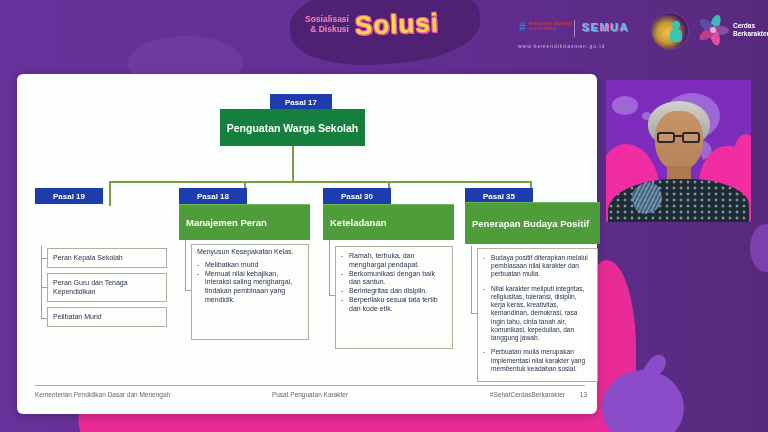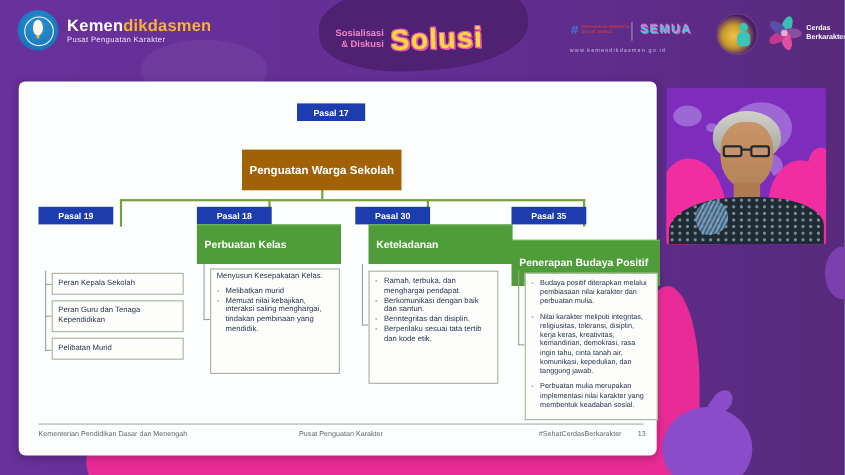--- a/index.html
+++ b/index.html
@@ -21,21 +21,21 @@
 
   
   .header { position:absolute; left:0; top:0; width:768px; height:64px; z-index:5; }
   .brand { position:absolute; left:16px; top:9px; display:flex; align-items:center; gap:8px; }
   .minlogo { width:37px; height:37px; border-radius:50%; background:radial-gradient(circle at 50% 42%,#2a94da 0%,#1b75bb 70%,#135e9a 100%); position:relative; flex:0 0 auto; }
   .minlogo::before { content:""; position:absolute; left:6px; top:6px; width:25px; height:25px; border:1.5px solid #f2f6fa; border-radius:50%; }
   .minlogo::after { content:""; position:absolute; left:14px; top:9px; width:9px; height:14px; background:#fdf6e6; border-radius:50% 50% 45% 45%; box-shadow:0 6px 0 -3px #f4b63a; }
   .brand-text .line1 { font-size:15px; font-weight:bold; letter-spacing:.2px; }
   .brand-white { color:#ffffff; } .brand-gold { color:#f9b233; }
   .brand-text .line2 { font-size:7px; color:#ece2f8; margin-top:1px; letter-spacing:.3px; }
-  .event { position:absolute; left:305px; top:20px; display:flex; align-items:center; gap:6px; }
+  .event { position:absolute; left:305px; top:9px; display:flex; align-items:center; gap:6px; }
   .event-tag { text-align:right; color:#f585c0; font-weight:bold; font-size:8.5px; line-height:1.15; }
   .event-title { font-size:26px; font-weight:bold; color:#ffd93e; letter-spacing:1px; transform:rotate(-2deg);
     text-shadow:1.5px 1.5px 0 #e85aa8,-1px 1px 0 #e85aa8,1px -1px 0 #e85aa8,-1px -1px 0 #e85aa8; }
   .hashlogo { position:absolute; left:519px; top:20px; display:flex; gap:3px; align-items:center; }
   .hash-glyph { font-size:12px; font-weight:bold; color:#3a7bd5; }
   .hash-lines { font-size:3.5px; font-weight:bold; color:#d03a3a; line-height:1.3; letter-spacing:.2px; }
   .logo-divider { position:absolute; left:574px; top:20px; width:1px; height:17px; background:rgba(255,255,255,.45); }
   .ramah { position:absolute; left:582px; top:21px; font-size:11px; font-weight:bold; letter-spacing:1.5px; color:#45c8f5;
     text-shadow:1px 1px 0 #e85aa8,-0.5px -0.5px 0 #e85aa8; }
   .website { position:absolute; left:518px; top:43px; font-size:5px; letter-spacing:1px; color:#c9b4e2; }
@@ -46,22 +46,22 @@
   .circlogo::after { content:""; position:absolute; left:18px; top:16px; width:12px; height:13px; background:#39c6b9; border-radius:40% 40% 30% 30%; }
   .flowerwrap { position:absolute; left:697px; top:14px; display:flex; align-items:center; gap:4px; }
   .cerdas-text { color:#ffffff; font-size:6.5px; line-height:1.25; font-weight:bold; }
 
   
   .slide { position:absolute; left:17px; top:74px; width:580px; height:340px; background:#fcfffe;
     border-radius:6px; z-index:4; box-shadow:0 2px 8px rgba(0,0,0,.25); }
   .badge { position:absolute; height:16px; background:#1d3dae; color:#fff; font-size:8px; font-weight:bold;
     display:flex; align-items:center; justify-content:center; }
   .root-badge { left:253px; top:20px; width:62px; }
-  .root-box { position:absolute; left:203px; top:35px; width:145px; height:37px; background:#a16207;
-    color:#fff; font-size:10.5px; font-weight:bold; display:flex; align-items:center; justify-content:center; text-align:center;margin-top:27px; }
+  .root-box { position:absolute; left:203px; top:35px; width:145px; height:37px; background:#15803d;
+    color:#fff; font-size:10.5px; font-weight:bold; display:flex; align-items:center; justify-content:center; text-align:center; }
   .conn { position:absolute; background:#76a040; }
   .conn-gray { position:absolute; background:#9aa491; }
   .col-header { position:absolute; background:#4f9d3a; color:#fff; font-weight:bold; font-size:9.5px;
     display:flex; align-items:center; padding:2px 7px; line-height:1.2; border-top:1px solid #6db557; }
   .wbox { position:absolute; background:#fdfdfb; border:1px solid #a9b29b; color:#273450; font-size:7px;
     line-height:1.25; padding:3px 5px; }
   .wbox.center { display:flex; align-items:center; }
   .bullets { list-style:none; }
   .bullets li { display:grid; grid-template-columns:8px 1fr; }
   .bullets li .dash { text-align:left; }
@@ -109,27 +109,20 @@
 
 <div class="blob blob-header-left"></div>
 <div class="blob blob-header-dark"></div>
 <div class="blob blob-pink-side"></div>
 <div class="blob blob-pink-band"></div>
 <div class="blob blob-bubble"></div>
 <div class="blob blob-bubble-tail"></div>
 <div class="blob blob-right-edge"></div>
 
 <div class="header">
-  <div class="brand">
-    <div class="minlogo"></div>
-    <div class="brand-text">
-      <div class="line1"><span class="brand-white">Kemen</span><span class="brand-gold">dikdasmen</span></div>
-      <div class="line2">Pusat Penguatan Karakter</div>
-    </div>
-  </div>
   <div class="event">
     <div class="event-tag">
       <div>Sosialisasi</div>
       <div>&amp; Diskusi</div>
     </div>
     <div class="event-title">Solusi</div>
   </div>
   <div class="hashlogo">
     <span class="hash-glyph">#</span>
     <span class="hash-lines">
@@ -174,39 +167,39 @@
   <div class="badge" style="left:18px; top:114px; width:68px;">Pasal 19</div>
   <div class="conn-gray" style="left:24px; top:172px; width:1px; height:73px;"></div>
   <div class="conn-gray" style="left:24px; top:184px; width:6px; height:1px;"></div>
   <div class="conn-gray" style="left:24px; top:213px; width:6px; height:1px;"></div>
   <div class="conn-gray" style="left:24px; top:244px; width:6px; height:1px;"></div>
   <div class="wbox center" style="left:30px; top:174px; width:120px; height:20px;">Peran Kepala Sekolah</div>
   <div class="wbox center" style="left:30px; top:199px; width:120px; height:29px;">Peran Guru dan Tenaga Kependidikan</div>
   <div class="wbox center" style="left:30px; top:233px; width:120px; height:20px;">Pelibatan Murid</div>
 
   <div class="badge" style="left:162px; top:114px; width:68px;">Pasal 18</div>
-  <div class="col-header" style="left:162px; top:130px; width:131px; height:36px;">Perbuatan Kelas</div>
+  <div class="col-header" style="left:162px; top:130px; width:131px; height:36px;">Manajemen Peran</div>
   <div class="conn-gray" style="left:168px; top:166px; width:1px; height:51px;"></div>
   <div class="conn-gray" style="left:168px; top:216px; width:6px; height:1px;"></div>
   <div class="wbox" style="left:174px; top:170px; width:118px; height:96px;">
     <div class="intro">Menyusun Kesepakatan Kelas.</div>
     <ul class="bullets">
       <li>
           <span class="dash">-</span>
           <span>Melibatkan murid</span>
         </li>
       <li>
           <span class="dash">-</span>
           <span>Memuat nilai kebajikan, interaksi saling menghargai, tindakan pembinaan yang mendidik.</span>
         </li>
     </ul>
   </div>
 
   <div class="badge" style="left:306px; top:114px; width:68px;">Pasal 30</div>
-  <div class="col-header" style="left:318px; top:130px; width:131px; height:36px;">Keteladanan</div>
+  <div class="col-header" style="left:306px; top:130px; width:131px; height:36px;">Keteladanan</div>
   <div class="conn-gray" style="left:312px; top:166px; width:1px; height:56px;"></div>
   <div class="conn-gray" style="left:312px; top:221px; width:6px; height:1px;"></div>
   <div class="wbox" style="left:318px; top:172px; width:118px; height:103px; padding-top:5px;">
     <ul class="bullets">
       <li>
           <span class="dash">-</span>
           <span>Ramah, terbuka, dan menghargai pendapat.</span>
         </li>
       <li>
           <span class="dash">-</span>
@@ -217,21 +210,21 @@
           <span>Berintegritas dan disiplin.</span>
         </li>
       <li>
           <span class="dash">-</span>
           <span>Berperilaku sesuai tata tertib dan kode etik.</span>
         </li>
     </ul>
   </div>
 
   <div class="badge" style="left:448px; top:114px; width:68px;">Pasal 35</div>
-  <div class="col-header" style="left:448px; top:144px; width:135px; height:42px;">Penerapan Budaya Positif</div>
+  <div class="col-header" style="left:448px; top:128px; width:135px; height:42px;">Penerapan Budaya Positif</div>
   <div class="conn-gray" style="left:454px; top:172px; width:1px; height:68px;"></div>
   <div class="conn-gray" style="left:454px; top:239px; width:6px; height:1px;"></div>
   <div class="wbox" style="left:460px; top:174px; width:121px; height:134px; font-size:6.6px; padding-top:5px;">
     <ul class="bullets spaced">
       <li>
           <span class="dash">-</span>
           <span>Budaya positif diterapkan melalui pembiasaan nilai karakter dan perbuatan mulia.</span>
         </li>
       <li>
           <span class="dash">-</span>

